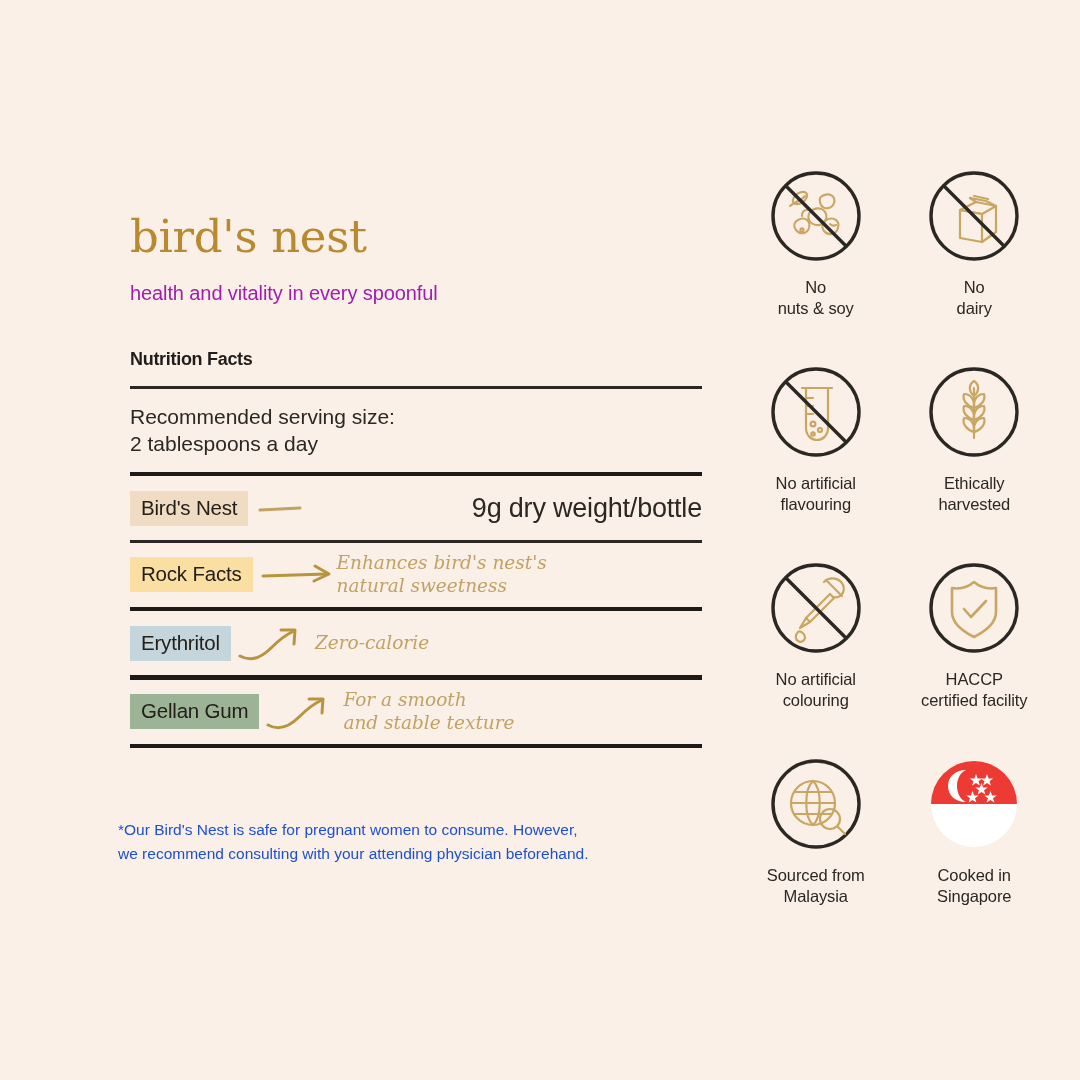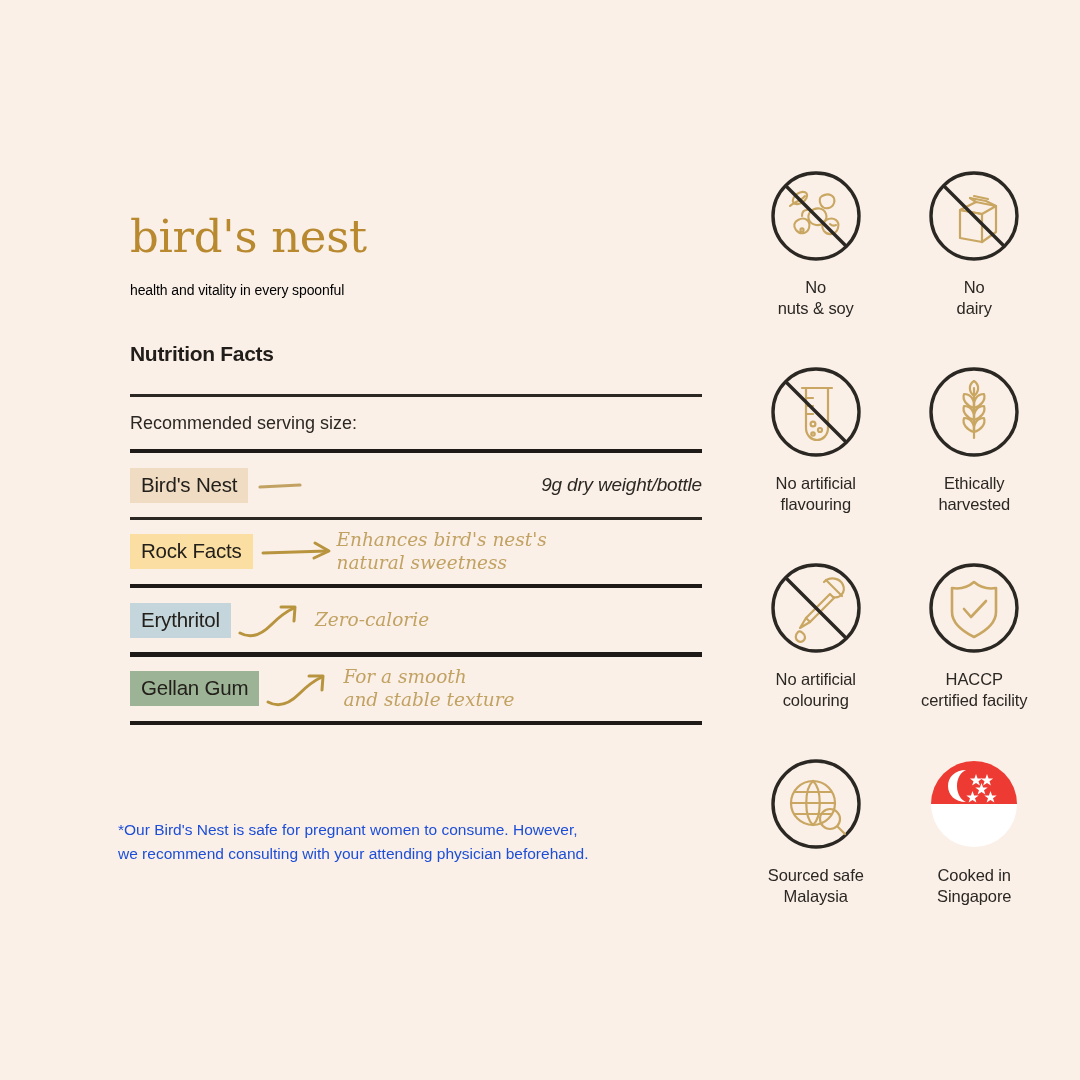--- a/index.html
+++ b/index.html
@@ -37,53 +37,53 @@
     color: #b8892f;
     font-size: 45px;
     line-height: 1.12;
     letter-spacing: -0.3px;
     font-weight: 400;
   }
   .headline .l2 { display: block; }
 
   .subhead {
     margin-top: 20px;
-    font-size: 14px;
-    color: #000000;
+    font-size: 20px;
+    color: #a21caf;
     letter-spacing: -0.1px;
   }
 
   
   .nutrition {
     margin-top: 44px;
     width: 572px;
   }
 
   .nf-title {
-    font-size: 21px;
+    font-size: 18px;
     font-weight: bold;
     letter-spacing: -0.3px;
     color: #211d1a;
-    padding-bottom: 28px;
+    padding-bottom: 16px;
   }
 
   .rule-thin {
     height: 2.5px;
     background: #2b2723;
     width: 100%;
   }
   .rule-thick {
     height: 4.5px;
     background: #1d1a17;
     width: 100%;
   }
 
   .serving {
     padding: 15px 0 14px 0;
-    font-size: 18px;
+    font-size: 21px;
     line-height: 1.28;
     color: #2b2723;
   }
 
   
   .ing-row {
     position: relative;
     display: flex;
     align-items: center;
     height: 64px;
@@ -113,26 +113,25 @@
     color: #c2a263;
     font-size: 18.5px;
     line-height: 1.22;
     white-space: nowrap;
     flex: 0 0 auto;
   }
   .script .s2 { display: block; }
 
   .weight {
     margin-left: auto;
-    font-size: 19px;
+    font-size: 27px;
     color: #2b2723;
     white-space: nowrap;
     letter-spacing: -0.2px;
     padding-left: 14px;
-    font-style: italic;
   }
 
   
   .footnote {
     position: absolute;
     left: 118px;
     top: 818px;
     width: 600px;
     font-size: 15.5px;
     line-height: 1.52;
@@ -188,20 +187,21 @@
 
     <div class="subhead">health and vitality in every spoonful</div>
 
     <div class="nutrition">
 
       <div class="nf-title">Nutrition Facts</div>
       <div class="rule-thin"></div>
 
       <div class="serving">
         <div>Recommended serving size:</div>
+        <div>2 tablespoons a day</div>
       </div>
       <div class="rule-thick"></div>
 
       <div class="ing-row">
         <span class="chip" style="background: rgb(239, 220, 194);">Bird's Nest</span>
         <span class="connector">
           <svg width="78" height="46" viewBox="0 0 78 46" fill="none">
             <path d="M6 25 L46 23" stroke="#c2a263" stroke-width="3.2" stroke-linecap="round"></path>
           </svg>
         </span>
@@ -399,21 +399,21 @@
             <path d="M45 25 C54 33, 54 61, 45 69"></path>
             <path d="M23 47 L67 47"></path>
             <path d="M27 36 L63 36"></path>
             <path d="M27 58 L63 58"></path>
             <circle cx="62" cy="63" r="10"></circle>
             <path d="M70 71 L77 78"></path>
           </g>
         </svg>
       </div>
       <div class="icon-label">
-        <span>Sourced safe</span>
+        <span>Sourced from</span>
         <span class="ln2">Malaysia</span>
       </div>
     </div>
 
     <div class="icon-cell">
       <div class="icon-art">
         <svg width="96" height="96" viewBox="0 0 96 96" fill="none">
           <defs>
             <clipPath id="sgclip">
                 <circle cx="48" cy="48" r="43"></circle>

